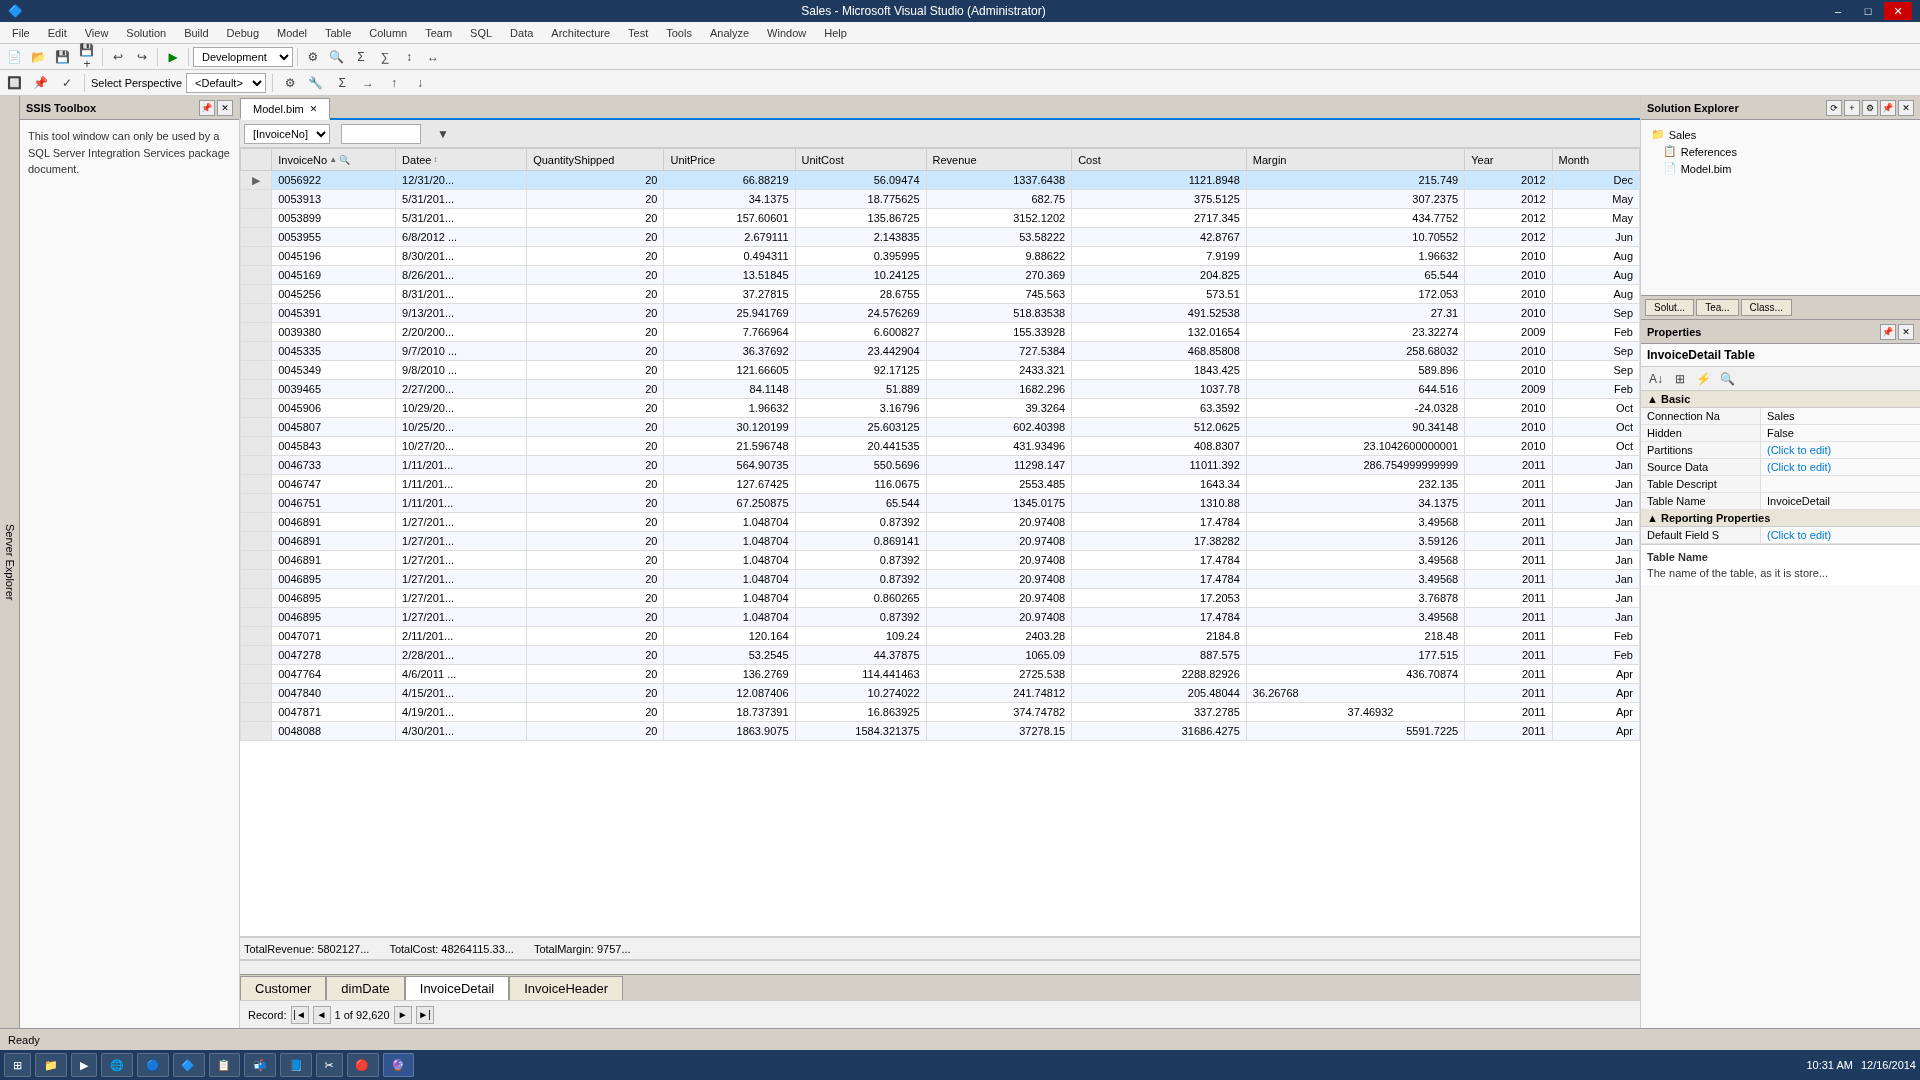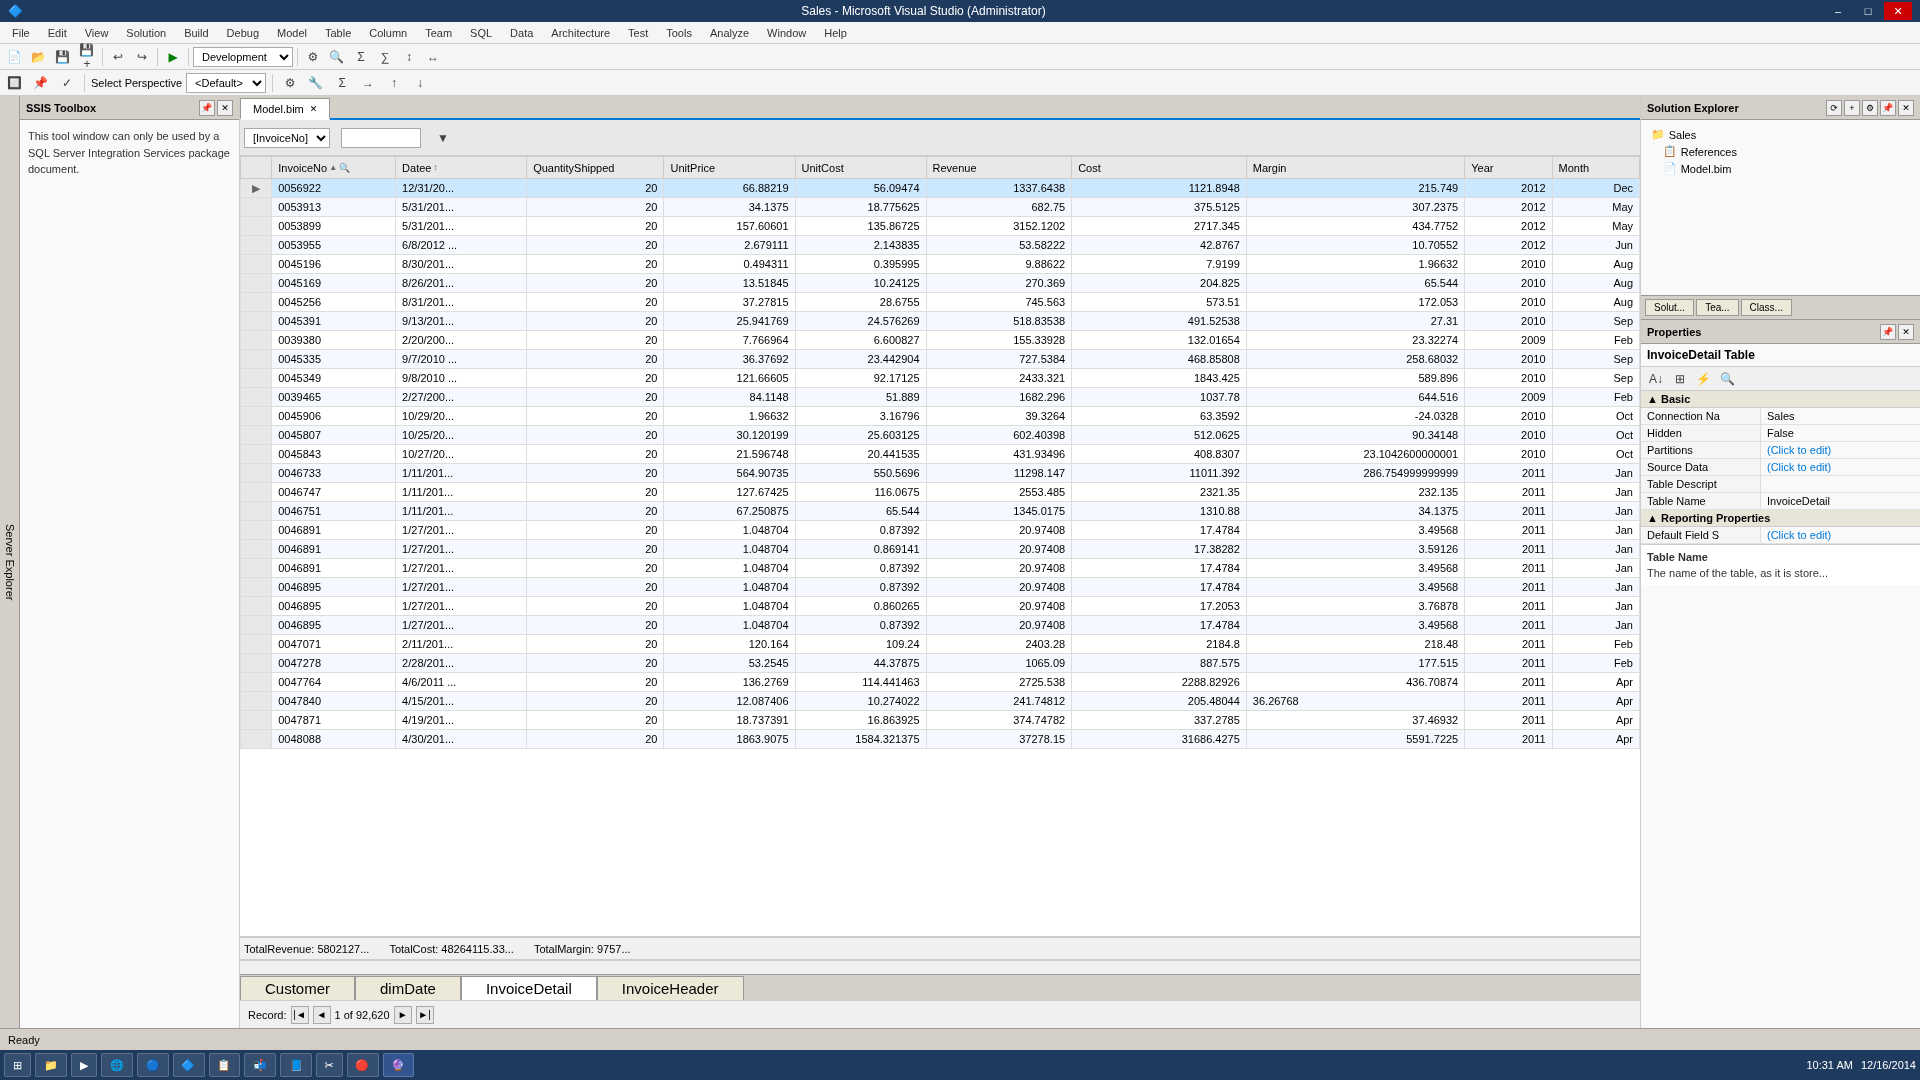--- a/index.html
+++ b/index.html
@@ -44,39 +44,39 @@
     
     .center-content { flex: 1; display: flex; flex-direction: column; overflow: hidden; }
     
     
     .tab-bar { height: 24px; background: #d4d0c8; border-bottom: 2px solid #0078d7; display: flex; align-items: flex-end; }
     .tab { height: 22px; padding: 0 12px; border: 1px solid #999; border-bottom: none; background: #ece9d8; cursor: pointer; font-size: 11px; display: flex; align-items: center; gap: 6px; }
     .tab.active { background: white; border-bottom: 2px solid white; margin-bottom: -2px; }
     .tab-close { font-size: 9px; cursor: pointer; }
     
     
-    .filter-bar { height: 36px; background: #e8e8e8; border-bottom: 1px solid #ccc; display: flex; align-items: center; padding: 0 4px; gap: 11px; }
+    .filter-bar { height: 28px; background: #e8e8e8; border-bottom: 1px solid #ccc; display: flex; align-items: center; padding: 0 4px; gap: 11px; }
     .filter-dropdown { height: 20px; border: 1px solid #aaa; background: white; font-size: 11px; padding: 0 4px; }
     .filter-input { height: 20px; border: 1px solid #aaa; background: white; font-size: 11px; padding: 0 4px; width: 80px; }
     
     
     .data-grid-container { flex: 1; overflow: auto; background: white; }
     .data-grid { border-collapse: collapse; width: 100%; font-size: 11px; }
     .data-grid th { background: #e8e8e8; border: 1px solid #ccc; padding: 2px 6px; text-align: left; font-weight: normal; white-space: nowrap; position: sticky; top: 0; z-index: 1; height: 22px; }
     .data-grid th .col-header { display: flex; align-items: center; gap: 2px; }
     .data-grid td { border: 1px solid #ddd; padding: 1px 6px; white-space: nowrap; height: 19px; }
     .data-grid tr:nth-child(even) { background: #f5f8ff; }
     .row-num { background: #e8e8e8; color: #666; text-align: center; border-right: 2px solid #ccc; min-width: 20px; }
     
     
     .totals-bar { height: 24px; background: #f0f0f0; border-top: 2px solid #ccc; border-bottom: 1px solid #ccc; font-size: 11px; padding: 0 4px; display: flex; align-items: center; gap: 20px; overflow: hidden; }
     
     
     .bottom-tabs { height: 26px; background: #d4d0c8; border-top: 1px solid #999; display: flex; align-items: flex-end; }
-    .bottom-tab { height: 24px; padding: 0 24px; border: 1px solid #999; border-bottom: none; background: #ece9d8; cursor: pointer; font-size: 15px; display: flex; align-items: center; }
+    .bottom-tab { height: 24px; padding: 0 14px; border: 1px solid #999; border-bottom: none; background: #ece9d8; cursor: pointer; font-size: 13px; display: flex; align-items: center; }
     .bottom-tab.active { background: white; }
     
     
     .record-bar { height: 28px; background: #f0f0f0; border-top: 1px solid #ccc; display: flex; align-items: center; padding: 0 8px; gap: 4px; font-size: 11px; }
     .rec-btn { width: 18px; height: 18px; border: 1px solid #aaa; background: #e8e8e8; cursor: pointer; display: flex; align-items: center; justify-content: center; font-size: 10px; }
     
     
     .right-panel { width: 280px; border-left: 1px solid #ccc; display: flex; flex-direction: column; background: #f9f9f9; }
     
     
@@ -497,21 +497,21 @@
               <td style="text-align: right;">Jan</td>
             </tr>
             <tr>
               <td class="row-num"></td>
               <td>0046747</td>
               <td>1/11/201...</td>
               <td style="text-align: right;">20</td>
               <td style="text-align: right;">127.67425</td>
               <td style="text-align: right;">116.0675</td>
               <td style="text-align: right;">2553.485</td>
-              <td style="text-align: right;">2321.35</td>
+              <td style="text-align: right;">1643.34</td>
               <td style="text-align: right;">232.135</td>
               <td style="text-align: right;">2011</td>
               <td style="text-align: right;">Jan</td>
             </tr>
             <tr>
               <td class="row-num"></td>
               <td>0046751</td>
               <td>1/11/201...</td>
               <td style="text-align: right;">20</td>
               <td style="text-align: right;">67.250875</td>
@@ -654,21 +654,21 @@
             </tr>
             <tr>
               <td class="row-num"></td>
               <td>0047871</td>
               <td>4/19/201...</td>
               <td style="text-align: right;">20</td>
               <td style="text-align: right;">18.737391</td>
               <td style="text-align: right;">16.863925</td>
               <td style="text-align: right;">374.74782</td>
               <td style="text-align: right;">337.2785</td>
-              <td style="text-align: right; padding-left: 36px;">37.46932</td>
+              <td style="text-align: center; padding-left: 36px;">37.46932</td>
               <td style="text-align: right;">2011</td>
               <td style="text-align: right;">Apr</td>
             </tr>
             <tr>
               <td class="row-num"></td>
               <td>0048088</td>
               <td>4/30/201...</td>
               <td style="text-align: right;">20</td>
               <td style="text-align: right;">1863.9075</td>
               <td style="text-align: right;">1584.321375</td>

